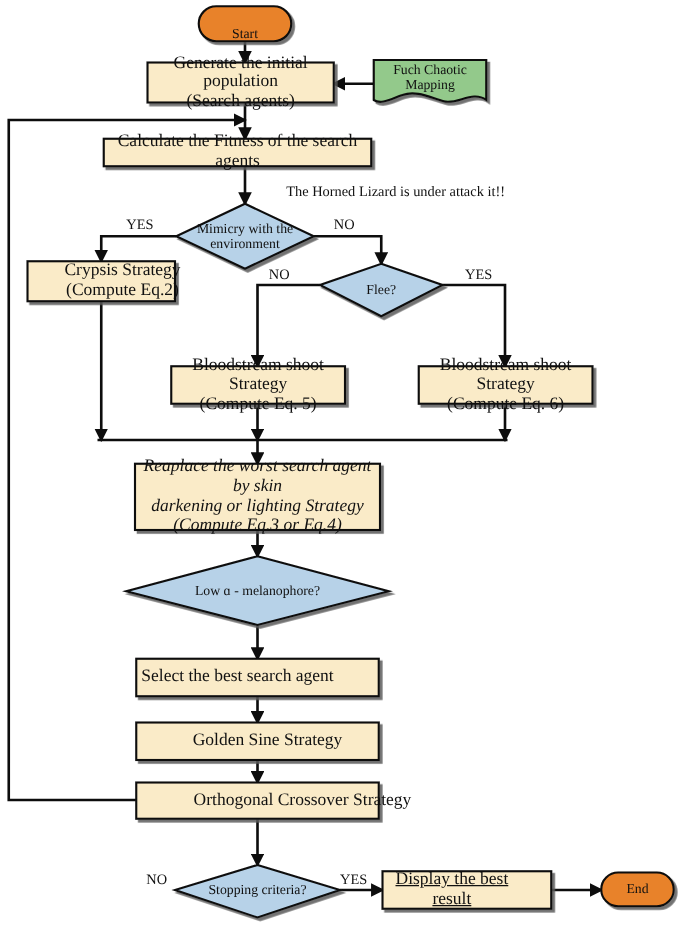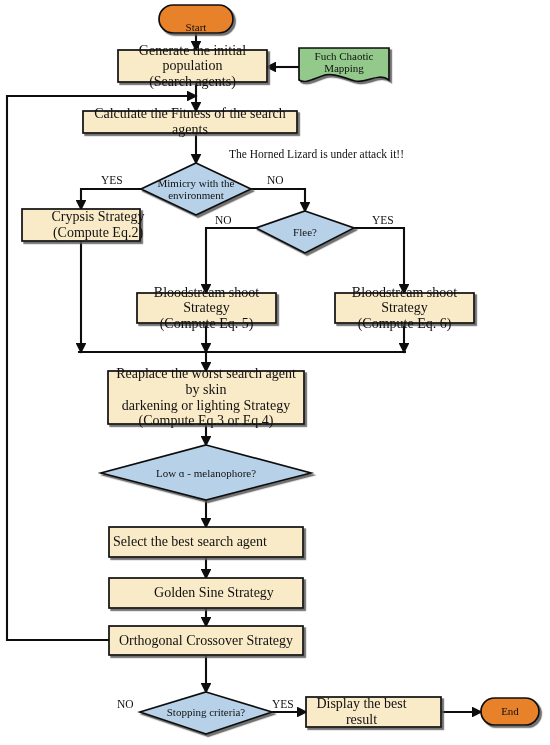--- a/index.html
+++ b/index.html
@@ -172,35 +172,35 @@
 (Compute Eq.2)</div>
 
   <div class="node-text t-dec" style="left:265px; top:212px; width:80px; height:40px;">Flee?</div>
 
   <div class="node-text t-proc" style="left:137px; top:293px; width:139px; height:30px;">Bloodstream shoot Strategy
 (Compute Eq. 5)</div>
 
   <div class="node-text t-proc" style="left:335px; top:293px; width:139px; height:30px;">Bloodstream shoot Strategy
 (Compute Eq. 6)</div>
 
-  <div class="node-text t-proc" style="left:108px; top:371px; width:196px; height:53px;">Reaplace the worst search agent by skin
+  <div class="node-text t-proc" style="left:108px; top:371px; width:196px; height:53px;font-style:italic;">Reaplace the worst search agent by skin
 darkening or lighting Strategy
 (Compute Eq.3 or Eq.4)</div>
 
   <div class="node-text t-dec" style="left:126px; top:459px; width:160px; height:28px;">Low  ɑ - melanophore?</div>
 
   <div class="node-text t-proc" style="left:109px; top:527px; width:162px; height:30px;">Select the best search agent</div>
 
   <div class="node-text t-proc" style="left:109px; top:578px; width:186px; height:30px;padding-left:12px;">Golden Sine Strategy</div>
 
-  <div class="node-text t-proc" style="left:109px; top:626px; width:194px; height:29px;">Orthogonal Crossover Strategy</div>
+  <div class="node-text t-proc" style="left:109px; top:626px; width:194px; height:29px;padding-left:36px;">Orthogonal Crossover Strategy</div>
 
   <div class="node-text t-dec" style="left:149px; top:700px; width:114px; height:24px;">Stopping criteria?</div>
 
-  <div class="node-text t-proc" style="left:306px; top:697px; width:111px; height:30px;">Display the best result</div>
+  <div class="node-text t-proc" style="left:306px; top:697px; width:111px; height:30px;text-decoration:underline;">Display the best result</div>
 
   <div class="node-text t-term" style="left:481px; top:698px; width:58px; height:27px;">End</div>
 
   <div class="edge-label" style="left:101px; top:174px;">YES</div>
 
   <div class="edge-label" style="left:267px; top:174px;">NO</div>
 
   <div class="edge-label" style="left:215px; top:214px;">NO</div>
 
   <div class="edge-label" style="left:372px; top:214px;">YES</div>

